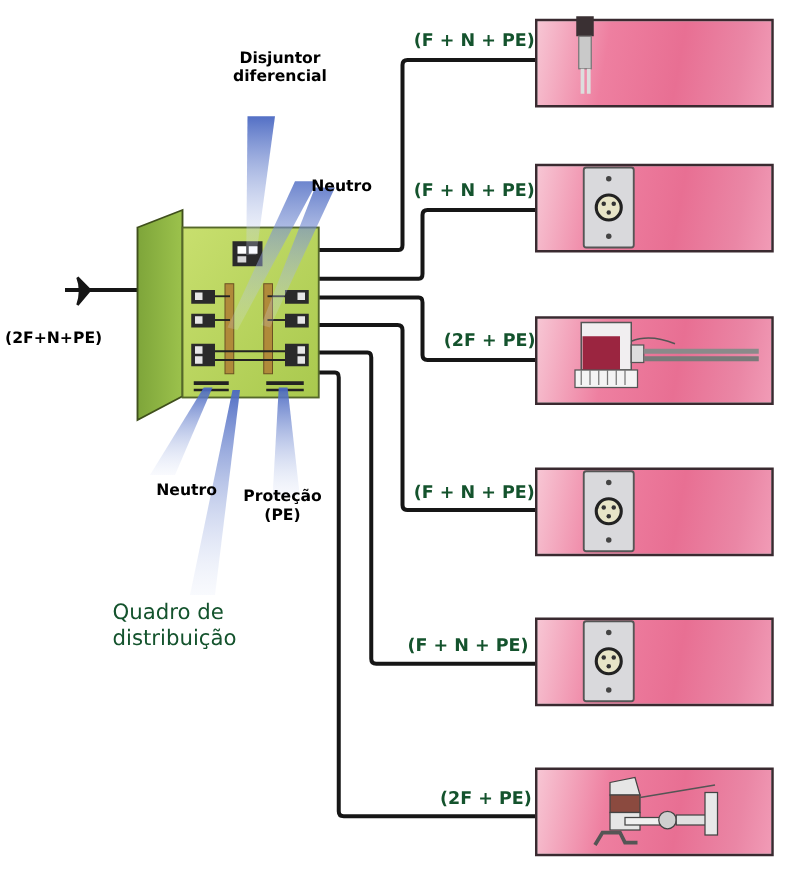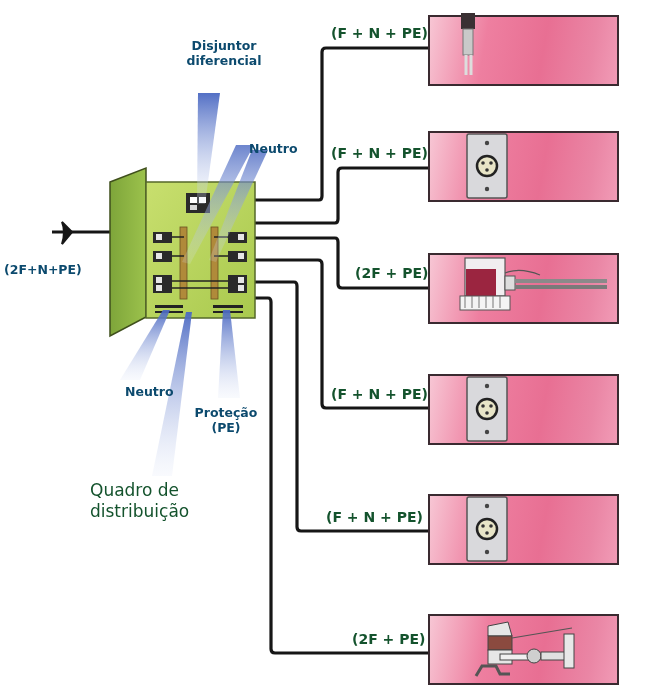--- a/index.html
+++ b/index.html
@@ -1,18 +1,18 @@
 <!DOCTYPE html>
 <html><head>
 <meta charset="utf-8">
 <style>
   html, body { margin: 0; padding: 0; background: #ffffff; }
   body { width: 648px; height: 698px; position: relative; overflow: hidden; font-family: "DejaVu Sans", sans-serif; }
   #stage { position: absolute; left: 0; top: 0; width: 648px; height: 698px; }
-  .lbl { position: absolute; color: #0c4a6e; font-weight: bold; font-size: 12.5px; white-space: nowrap; line-height: 15px; }
+  .lbl { position: absolute; color: #000000; font-weight: bold; font-size: 12.5px; white-space: nowrap; line-height: 15px; }
   .lbl.center { text-align: center; }
   .lbl.big { font-weight: normal; font-size: 17px; line-height: 21px; color: #14532d; }
   .wire-label { position: absolute; font-size: 14px; font-weight: bold; color: #14532d; white-space: nowrap; }
   .device { position: absolute; width: 191px; height: 71px; border: 2px solid #3a2a30; box-sizing: border-box;
             background: linear-gradient(100deg, #f7c6d4 0%, #ee7fa0 30%, #e86f93 60%, #ea86a5 85%, #f19bb6 100%); }
 </style>
 </head>
 <body>
 
 <div id="stage">
@@ -103,21 +103,21 @@
     <g id="device-layer"></g>
   </svg>
 
   <div class="lbl center" style="left:163px;top:38px;width:122px;">
     <div>Disjuntor</div>
     <div>diferencial</div>
   </div>
   <div class="lbl" style="left:249px;top:141px;">Neutro</div>
   <div class="lbl" style="left:4px;top:262px;">(2F+N+PE)</div>
   <div class="lbl" style="left:92px;top:384px;margin-left:33px;">Neutro</div>
-  <div class="lbl center" style="left:188px;top:405px;width:76px;text-align:center;">
+  <div class="lbl center" style="left:188px;top:389px;width:76px;text-align:center;">
     <div>Proteção</div>
     <div>(PE)</div>
   </div>
   <div class="lbl big" style="left:90px;top:480px;">
     <div>Quadro de</div>
     <div>distribuição</div>
   </div>
 
   <div class="wire-label" style="left:331px;top:25px;">(F + N + PE)</div>
   <div class="wire-label" style="left:331px;top:145px;">(F + N + PE)</div>

